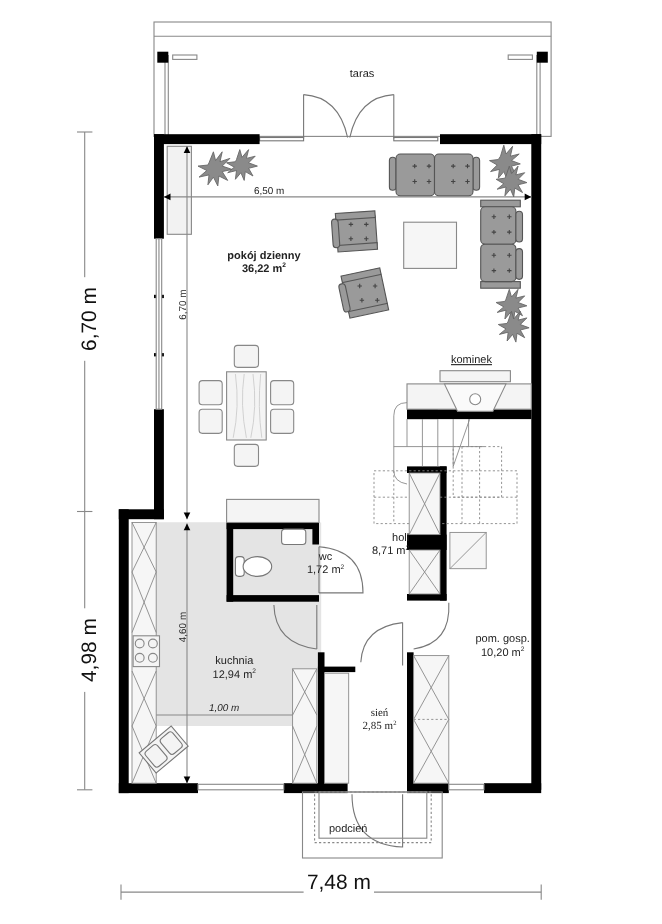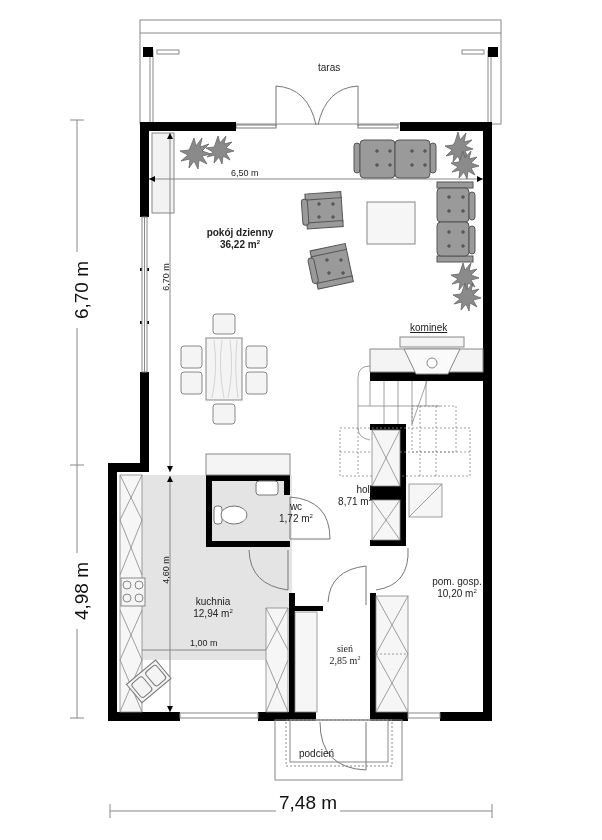--- a/index.html
+++ b/index.html
@@ -297,17 +297,17 @@
 <div class="lbl" style="left:320px;top:643px;width:50px;font-family:Liberation Serif, serif;">
   <div>sień</div>
   <div><span>2,85 m</span><sup>2</sup></div>
 </div>
 
 <div class="lbl" style="left:299px;top:748px;">podcień</div>
 
 <div class="dim" style="left:231px;top:168px;">6,50 m</div>
 <div class="dim vert" style="left:146px;top:272px;width:40px;text-align:center;">6,70 m</div>
 <div class="dim vert" style="left:146px;top:565px;width:40px;text-align:center;">4,60 m</div>
-<div class="dim" style="left:190px;top:638px;">1,00 m</div>
+<div class="dim" style="left:190px;top:638px;font-style:italic;">1,00 m</div>
 
 <div class="bigdim vert" style="left:44px;top:279px;width:70px;text-align:center;">6,70 m</div>
 <div class="bigdim vert" style="left:44px;top:580px;width:70px;text-align:center;">4,98 m</div>
 <div class="bigdim" style="left:276px;top:752px;margin-top:40px;">7,48 m</div>
 
 </body></html>

